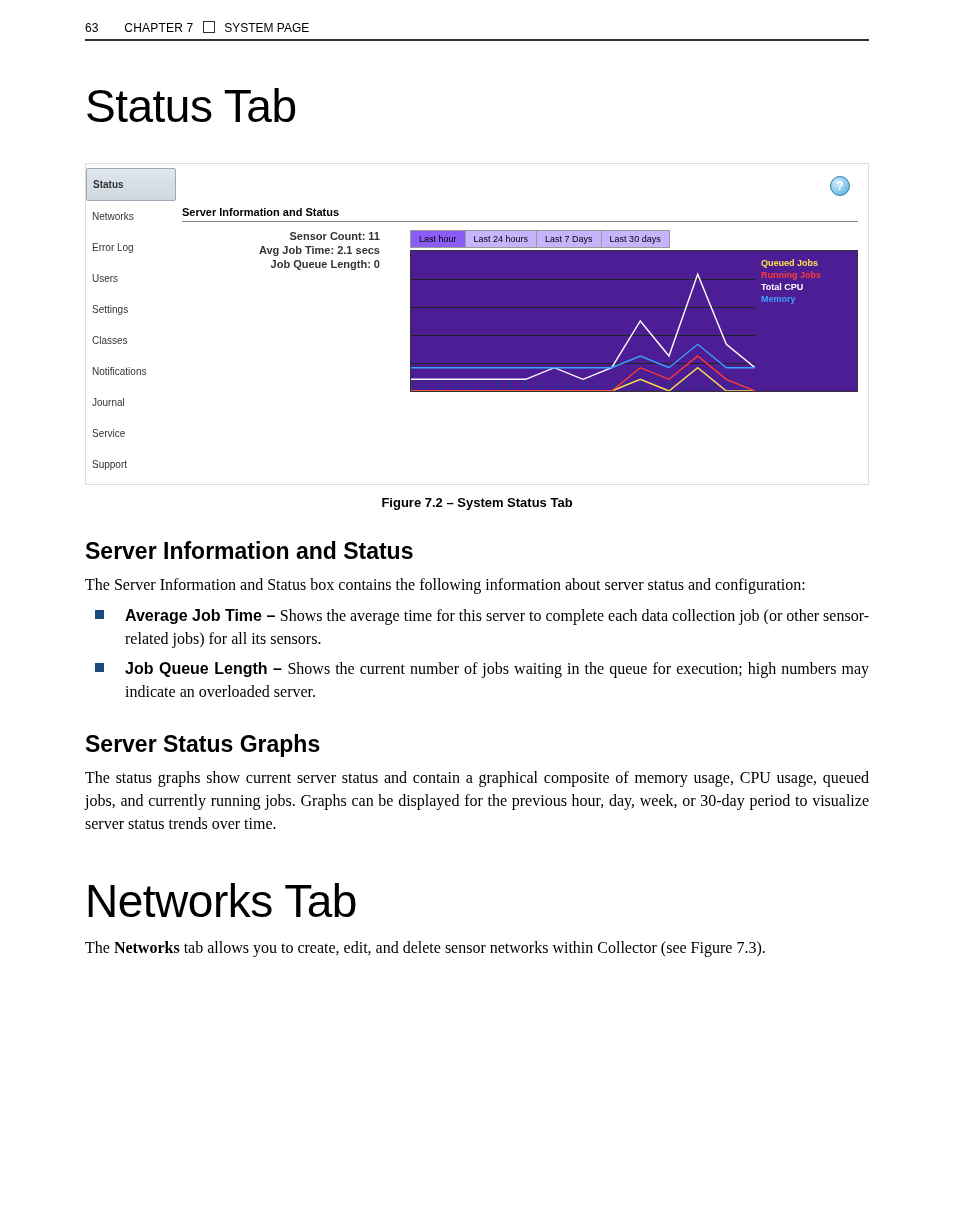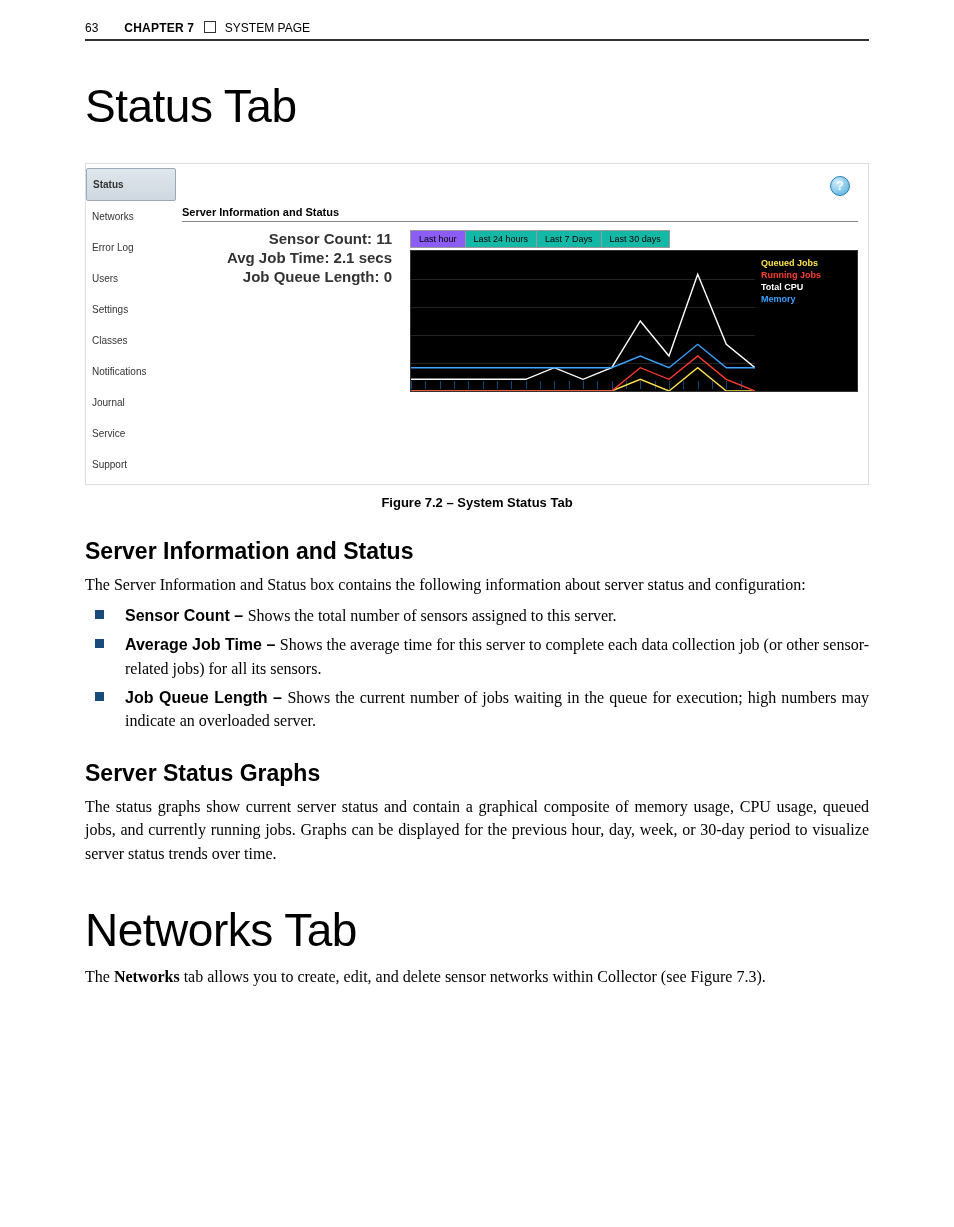--- a/index.html
+++ b/index.html
@@ -16,21 +16,21 @@
     box-sizing: border-box;
   }
   .running-head {
     font-size: 12px;
     font-family: Arial, Helvetica, sans-serif;
     border-bottom: 2.5px solid #333;
     padding-bottom: 4px;
     margin-bottom: 30px;
   }
   .running-head .pageno { display:inline-block; width:36px; }
-  .running-head .chap { font-weight: 700; letter-spacing: 0.2px; }
+  .running-head .chap { font-weight: 400; letter-spacing: 0.2px; }
   .running-head .sep { margin: 0 6px; display:inline-block; width:10px; height:10px; border:1px solid #333; transform:translateY(1px); }
   h1.section {
     font-family: Arial, Helvetica, sans-serif;
     font-weight: 400;
     font-size: 46px;
     margin: 38px 0 8px 0;
     letter-spacing: -0.5px;
   }
   h2.subsection {
     font-family: Arial, Helvetica, sans-serif;
@@ -97,37 +97,37 @@
     line-height:18px; text-align:center;
   }
   .panel-title {
     font-size:11px; font-weight:bold;
     border-bottom:1px solid #888;
     padding-bottom:3px;
     margin-bottom:6px;
   }
   .panel-body { display:flex; gap:10px; }
   .info-col { width:210px; text-align:right; padding-right:8px; }
-  .info-col .row { font-size:15px; font-weight:600; color:#333; margin:2px 0; }
+  .info-col .row { font-size:11px; font-weight:600; color:#333; margin:2px 12px; }
   .chart-col { flex:1; }
   .tabsbar { margin-bottom:2px; }
   .tabsbar .tb {
     display:inline-block;
     font-size:9px;
     padding:3px 8px;
-    background:#14b8a6;
+    background:#c4b5fd;
     border:1px solid #999;
     margin-right:-1px;
     cursor:pointer;
   }
   .tabsbar .tb.active { background:#8b5cf6; }
   .chartbox {
     position:relative;
     height:140px;
-    background:#000000;
+    background:#4c1d95;
     border:1px solid #333;
     display:flex;
   }
   .plot { flex:1; position:relative; overflow:hidden; }
   .plot .grid-h { position:absolute; left:0; right:0; height:1px; background:#222; }
   .plot .ticks { position:absolute; left:0; right:0; bottom:0; height:10px; display:flex; }
   .plot .ticks span { flex:1; border-left:1px solid #0a4a7a; height:8px; }
   .plot svg { position:absolute; inset:0; }
   .legend { width:90px; padding:6px 6px; font-size:9px; font-weight:700; line-height:1.35; }
   .lg-queued { color:#ffe14a; }
@@ -225,21 +225,20 @@
           </div>
         </div>
       </div>
     </div>
   </div>
   <div class="fig-caption">Figure 7.2 – System Status Tab</div>
 
   <h2 class="subsection">Server Information and Status</h2>
   <p class="body">The Server Information and Status box contains the following information about server status and configuration:</p>
   <ul class="squarelist" id="serverinfo-list">
-      <li><span style="font-weight: 700; font-family: Arial, Helvetica, sans-serif;">Sensor Count – </span><span>Shows the total number of sensors assigned to this server.</span></li>
       <li><span style="font-weight: 700; font-family: Arial, Helvetica, sans-serif;">Average Job Time – </span><span>Shows the average time for this server to complete each data collection job (or other sensor-related jobs) for all its sensors.</span></li>
       <li><span style="font-weight: 700; font-family: Arial, Helvetica, sans-serif;">Job Queue Length – </span><span>Shows the current number of jobs waiting in the queue for execution; high numbers may indicate an overloaded server.</span></li>
     </ul>
 
   <h2 class="subsection">Server Status Graphs</h2>
   <p class="body">The status graphs show current server status and contain a graphical composite of memory usage, CPU usage, queued jobs, and currently running jobs. Graphs can be displayed for the previous hour, day, week, or 30-day period to visualize server status trends over time.</p>
 
   <h1 class="section">Networks Tab</h1>
   <p class="body">
     <span>The </span><span class="b">Networks</span><span> tab allows you to create, edit, and delete sensor networks within Collector (see Figure 7.3).</span>

